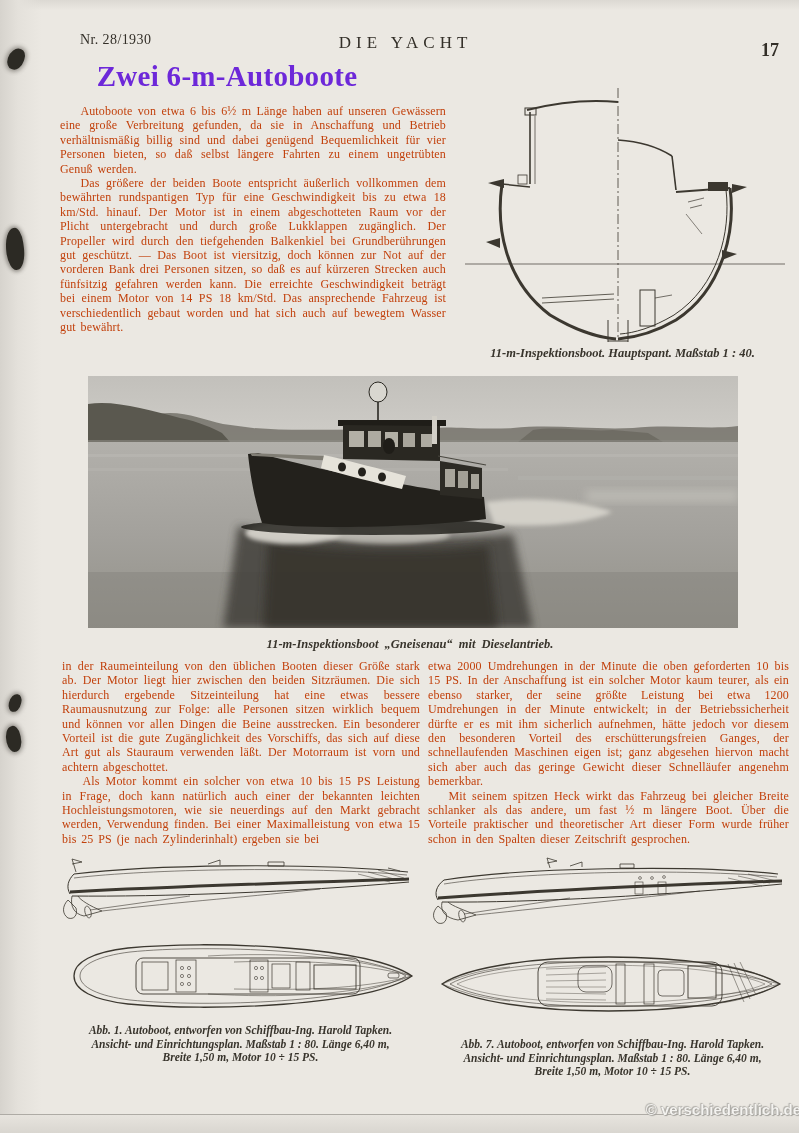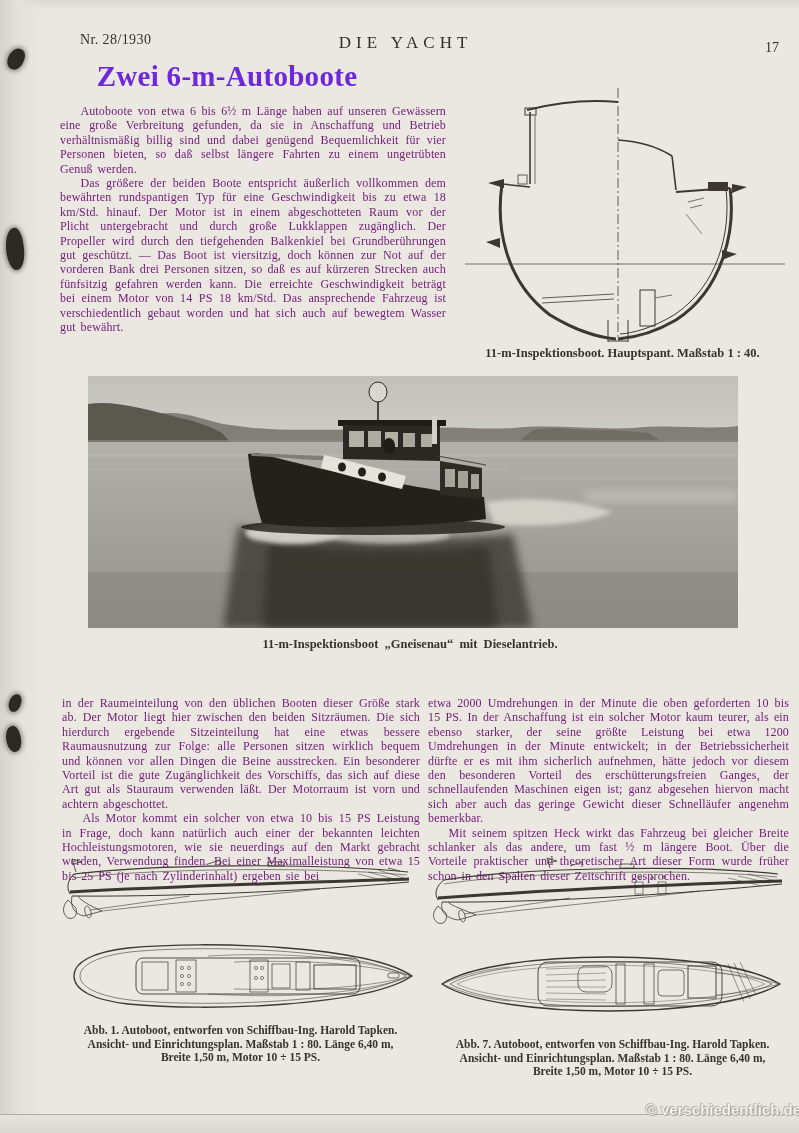--- a/index.html
+++ b/index.html
@@ -9,35 +9,35 @@
   .page::before{content:"";position:absolute;inset:0;pointer-events:none;
         background:linear-gradient(90deg,#d6d3cd 0,#e4e1db 18px,rgba(235,232,226,0) 42px),
                    linear-gradient(180deg,#dcd9d3 0,rgba(235,232,226,0) 10px),
                    linear-gradient(0deg,#d8d5cf 0,rgba(235,232,226,0) 14px);}
   .stitch{position:absolute;background:#2c2a24;border-radius:60% 40% 55% 45%;
         box-shadow:0 0 4px 2px rgba(60,56,48,.45);}
   
   .hdr-issue{position:absolute;left:80px;top:32px;font-size:14px;letter-spacing:.4px;}
   .hdr-masthead{position:absolute;left:0;right:0;top:33px;text-align:center;
         font-size:17px;letter-spacing:5px;}
-  .hdr-pagenum{position:absolute;right:32px;top:40px;font-size:14px;}
+  .hdr-pagenum{position:absolute;right:32px;top:40px;font-size:18px;font-weight:bold;}
   
   .title{position:absolute;left:62px;top:60px;width:330px;text-align:center;
         font-size:29px;font-weight:bold;letter-spacing:.3px;color:#6d28d9;}
   
   .col{position:absolute;font-size:12px;line-height:14.4px;text-align:justify;
-        word-spacing:1.6px;letter-spacing:.15px;color:#701a75;}
+        word-spacing:1.6px;letter-spacing:.15px;color:#c2410c;}
   .col p{margin:0;text-indent:1.7em;}
-  .col p.noind{text-indent:0;margin-top:37px;}
+  .col p.noind{text-indent:0;}
   .col-top-left{left:60px;top:104px;width:386px;}
   .col-bot-left{left:62px;top:659px;width:358px;}
   .col-bot-right{left:428px;top:659px;width:361px;}
   
   .fig-hauptspant{position:absolute;left:450px;top:84px;width:345px;height:258px;}
-  .cap{position:absolute;font-weight:600;color:#38342c;text-align:center;}
+  .cap{position:absolute;font-style:italic;font-weight:600;color:#38342c;text-align:center;}
   .cap-hauptspant{left:450px;top:346px;width:345px;font-size:12.5px;}
   .photo{position:absolute;left:88px;top:376px;width:650px;height:252px;background:#b9b7b2;}
   .cap-photo{left:120px;top:637px;width:580px;font-size:12.5px;word-spacing:3px;}
   .fig-abb{position:absolute;width:365px;}
   .fig-abb1{left:58px;top:856px;}
   .fig-abb2{left:430px;top:856px;}
   .cap-abb{position:static;font-size:11.5px;line-height:13.5px;margin-top:2px;}
   .cap-abb div{white-space:nowrap;}
   
   .watermark{position:absolute;right:10px;top:1101px;font-family:"Liberation Sans",sans-serif;

